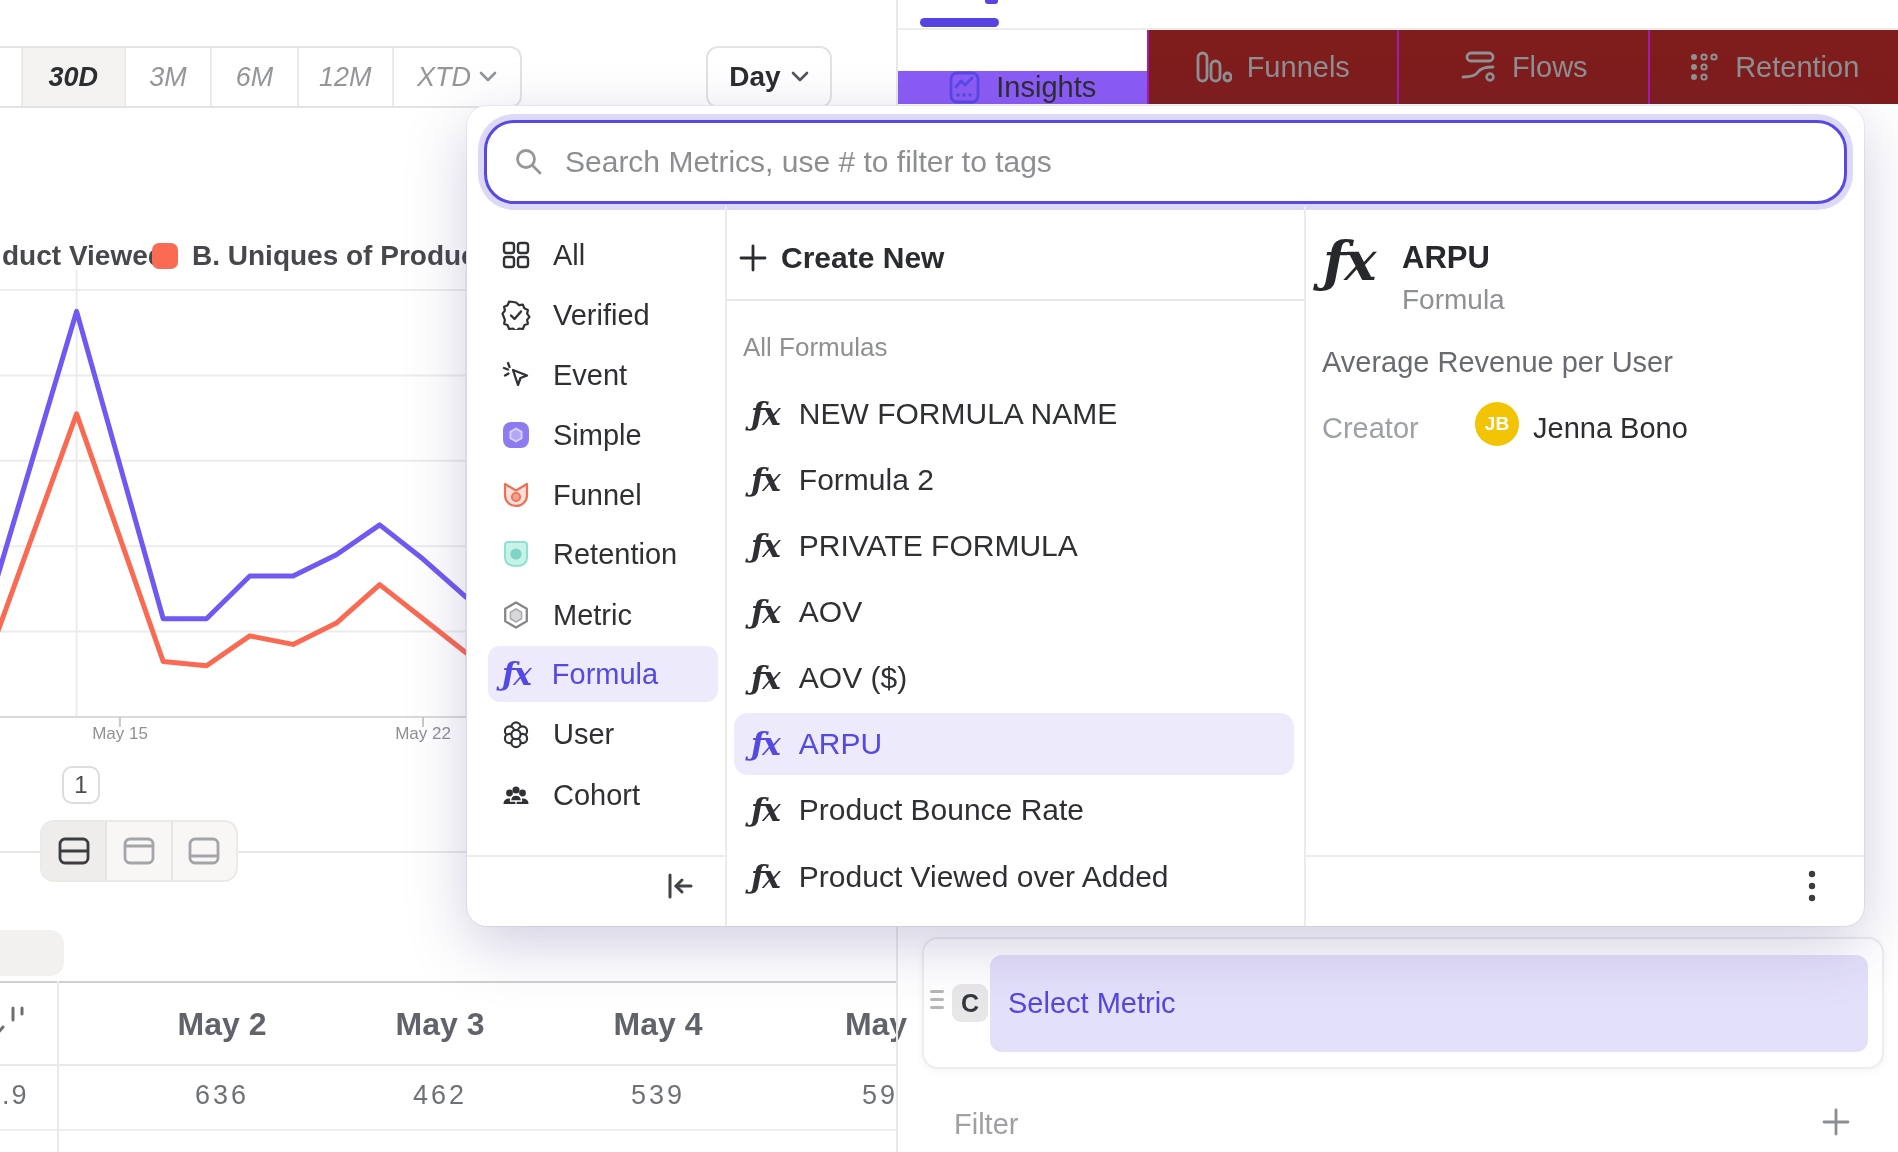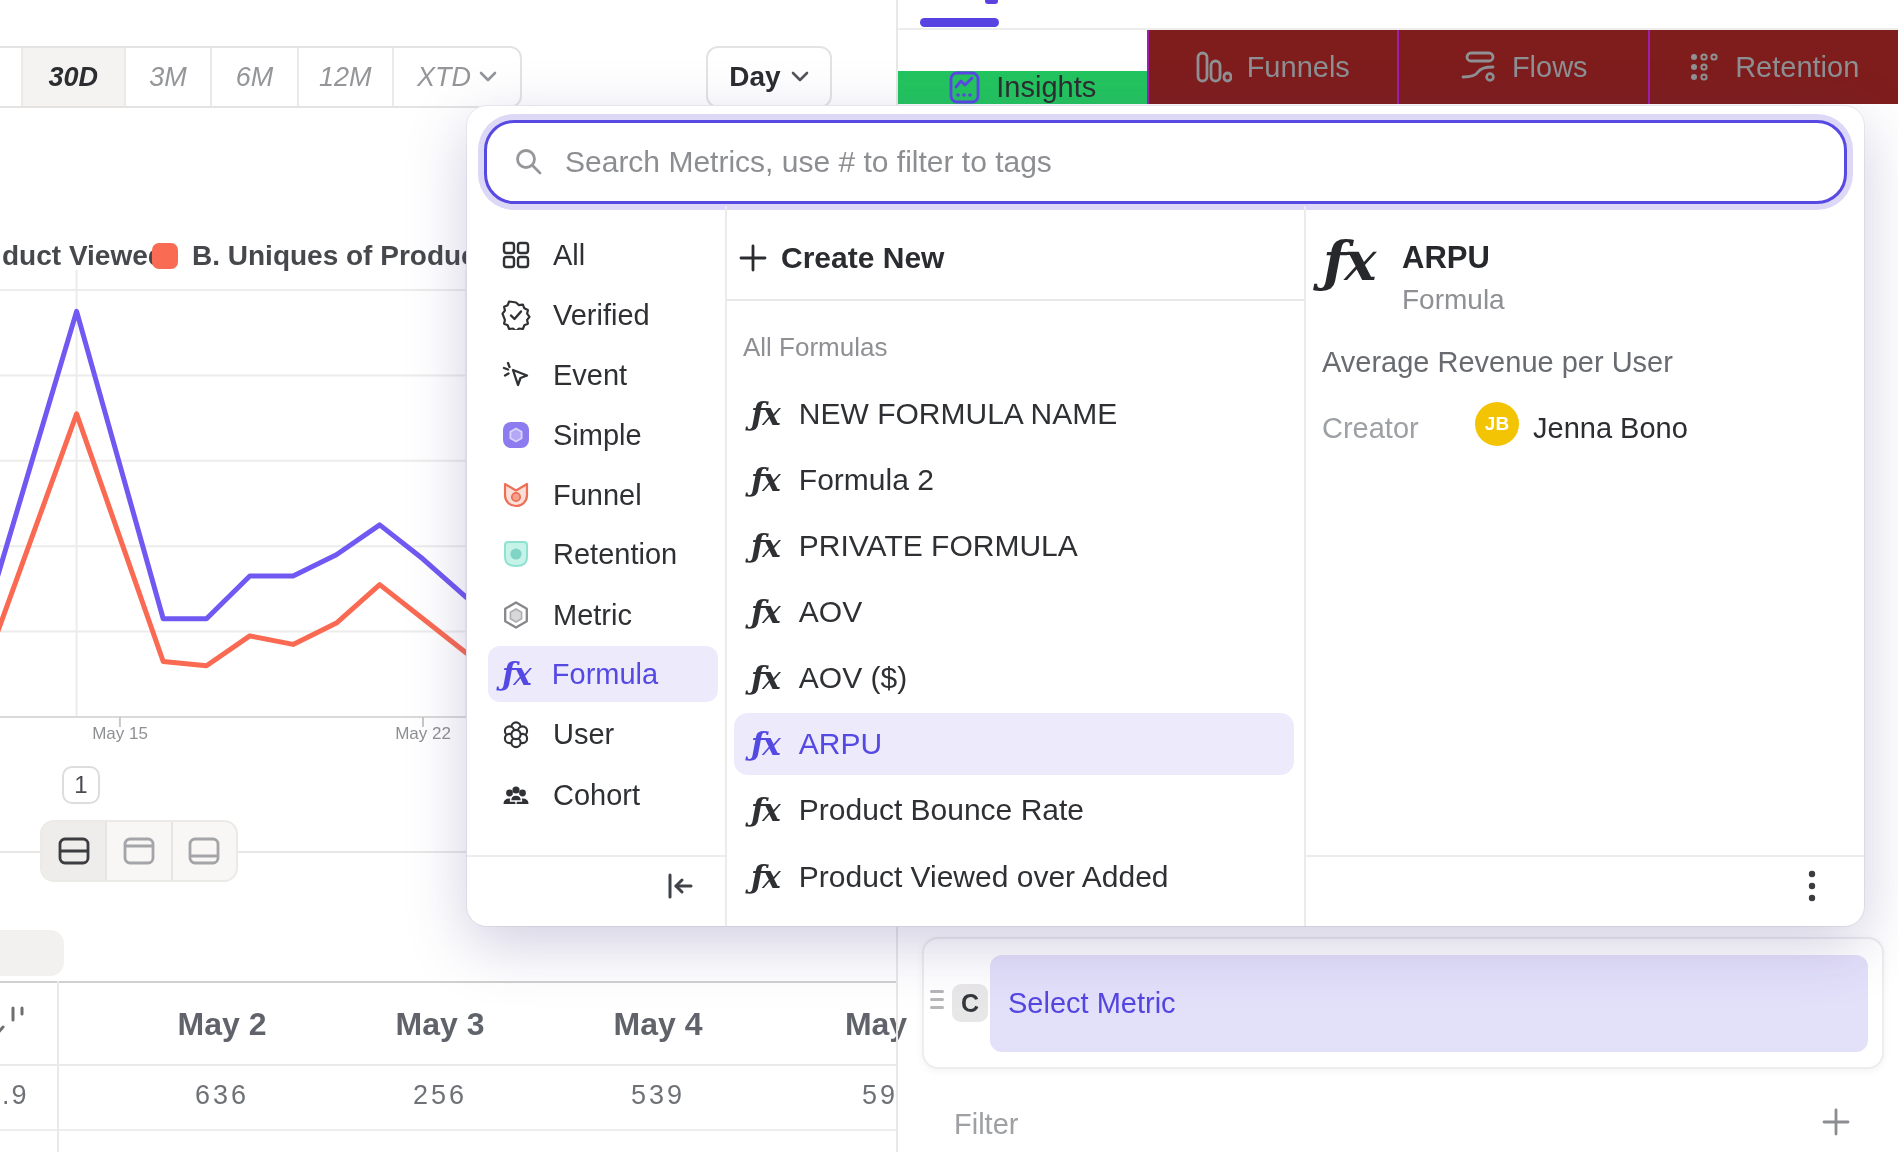--- a/index.html
+++ b/index.html
@@ -48,21 +48,21 @@
 
   
   .vdiv { left:896px; top:0; width:2px; height:1152px; background:#e9e8e7; }
   .blip { left:985px; top:0; width:13px; height:4px; background:#5a43e0; border-radius:0 0 3px 3px; }
   .indicator { left:920px; top:18px; width:79px; height:9px; border-radius:5px; background:#5743e2; }
   .tabdiv { left:898px; top:28px; width:1000px; height:2px; background:#ededec; }
   .tabbar { left:898px; top:30px; width:1000px; height:74px; display:flex; }
   .tab { flex:1; display:flex; align-items:center; justify-content:center; gap:15px;
     background:#7f1d1d; border-left:2px solid #a21caf; font-size:29px; font-weight:500; color:#8d9093; cursor:pointer; }
   .tab:first-child { border-left:none; }
-  .tab.active { background:#22c55e; color:#2c2d30;margin-top:41px; }
+  .tab.active { background:#8b5cf6; color:#2c2d30;margin-top:41px; }
 
   .sm-card { left:922px; top:937px; width:962px; height:132px; background:#fff;
     border:2px solid #edecef; border-radius:16px; box-shadow:0 2px 8px rgba(0,0,0,.05); }
   .handle { left:6px; top:51px; display:flex; flex-direction:column; gap:5px; }
   .handle i { display:block; width:14px; height:3px; background:#b7b7ba; border-radius:2px; }
   .c-badge { left:28px; top:45px; width:36px; height:38px; background:#e8e7e8; border-radius:9px;
     display:flex; align-items:center; justify-content:center; font-size:25px; font-weight:700; color:#34373c; }
   .sm-field { left:66px; top:16px; width:878px; height:97px; background:#e3e0fa; border-radius:12px;
     display:flex; align-items:center; padding-left:18px; font-size:29px; font-weight:500; color:#5546e0; cursor:pointer; }
   .filter-label { left:954px; top:1108px; font-size:29px; font-weight:500; color:#9ea0a4; }
@@ -192,21 +192,21 @@
     <polyline points="3,25 10,33 17,25" fill="none" stroke="#6f6f72" stroke-width="3" stroke-linecap="round" stroke-linejoin="round"></polyline>
     <line x1="27" y1="6" x2="27" y2="18" stroke="#6f6f72" stroke-width="3" stroke-linecap="round"></line>
     <line x1="36" y1="6" x2="36" y2="12" stroke="#6f6f72" stroke-width="3" stroke-linecap="round"></line>
   </svg>
   <div class="abs th" style="left:222px">May 2</div>
   <div class="abs th" style="left:440px">May 3</div>
   <div class="abs th" style="left:658px">May 4</div>
   <div class="abs th" style="left:876px">May</div>
   <div class="abs td-partial">.9</div>
   <div class="abs td" style="left:222px">636</div>
-  <div class="abs td" style="left:440px">256</div>
+  <div class="abs td" style="left:440px">462</div>
   <div class="abs td" style="left:658px">539</div>
   <div class="abs td" style="left:880px">59</div>
 
   <div class="abs vdiv"></div>
   <div class="abs blip"></div>
   <div class="abs indicator"></div>
   <div class="abs tabdiv"></div>
 
   <div class="abs tabbar">
     <div class="tab active">

